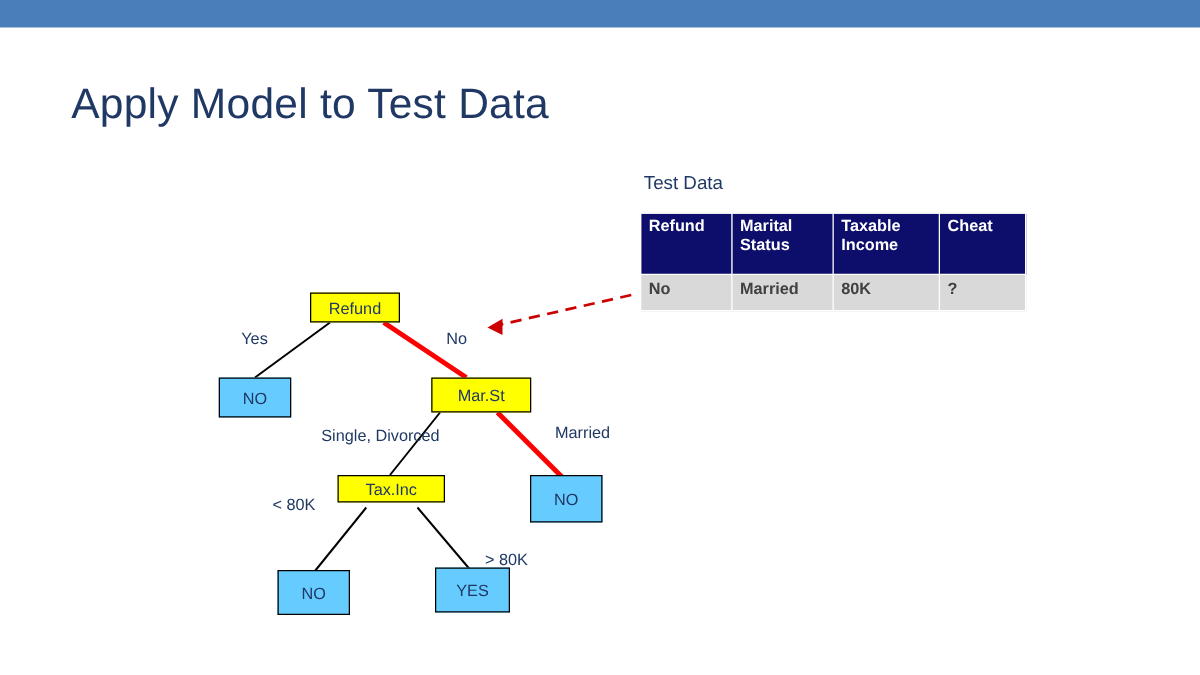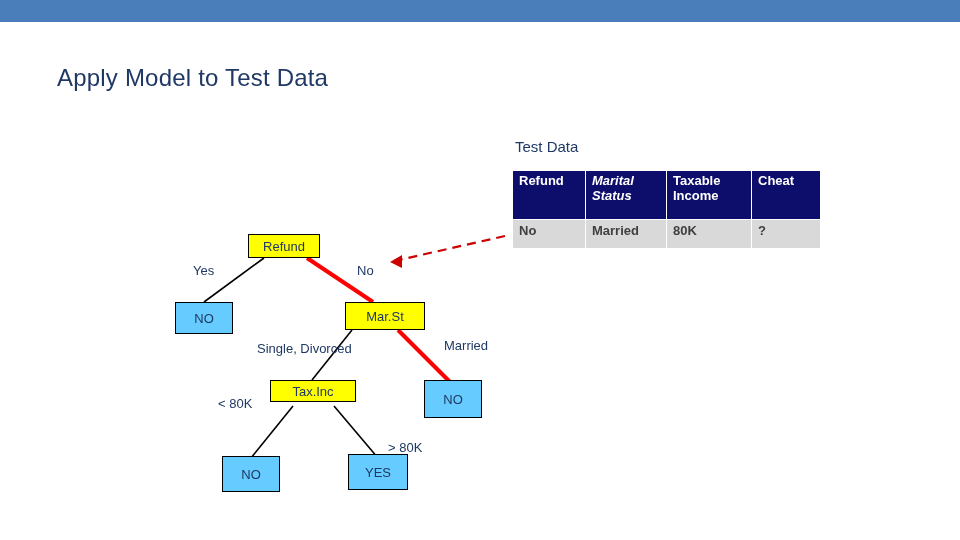--- a/index.html
+++ b/index.html
@@ -19,21 +19,21 @@
     left: 0;
     top: 0;
     width: 960px;
     height: 22px;
     background: #4a7ebb;
   }
   .slide-title {
     position: absolute;
     left: 57px;
     top: 64px;
-    font-size: 24px;
+    font-size: 34px;
     color: #1f3864;
     letter-spacing: 0.2px;
     white-space: nowrap;
   }
   .test-data-label {
     position: absolute;
     left: 515px;
     top: 138px;
     font-size: 15px;
     color: #1f3864;
@@ -63,21 +63,21 @@
     height: 42px;
     vertical-align: top;
   }
   .tbl tbody td {
     background: #d9d9d9;
     color: #404040;
     font-weight: bold;
     height: 22px;
   }
   .tbl .c-refund { width: 60px; }
-  .tbl .c-marital { width: 68px; font-style: italic; }
+  .tbl .c-marital { width: 68px; }
   .tbl .c-income { width: 72px; }
   .tbl .c-cheat { width: 56px; }
 
   
   .tree-svg {
     position: absolute;
     left: 0;
     top: 0;
     width: 960px;
     height: 540px;

